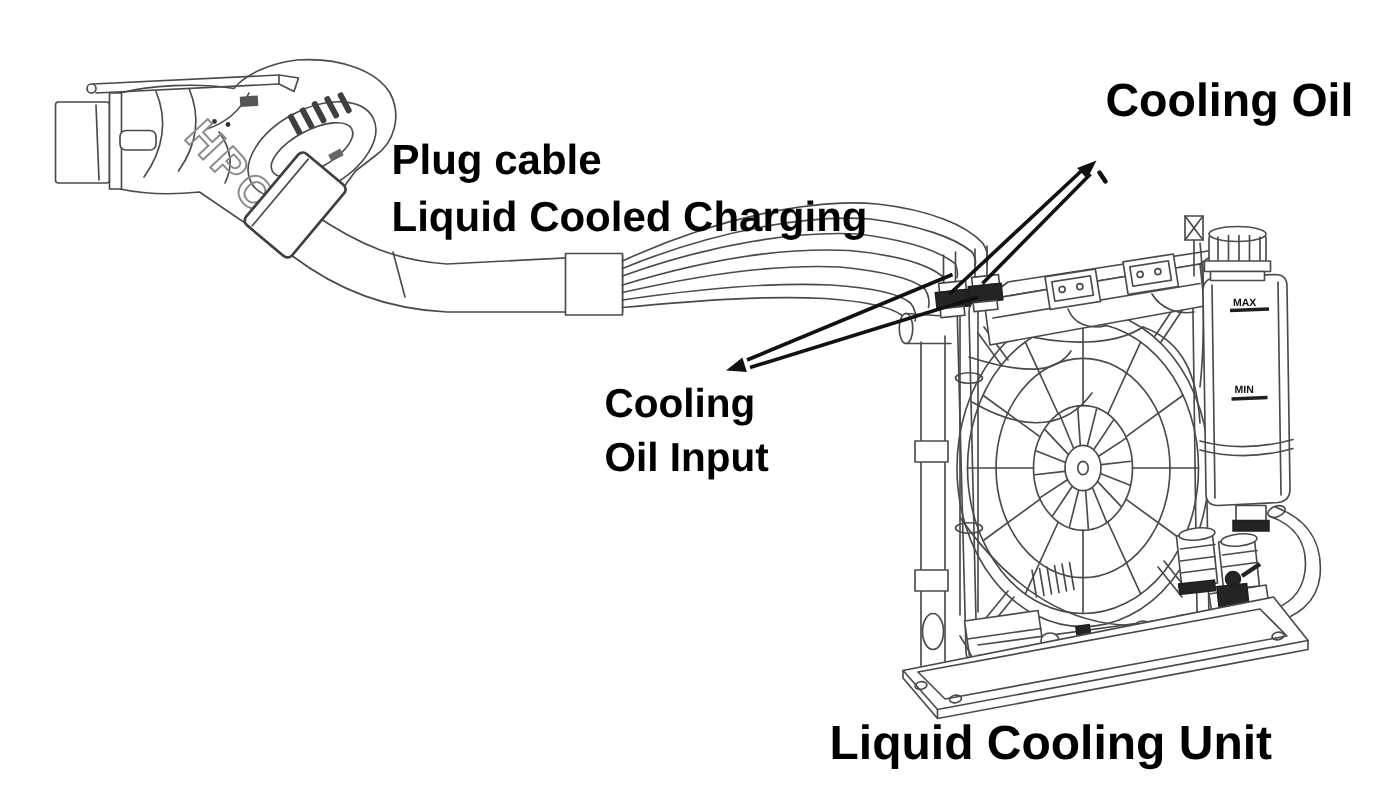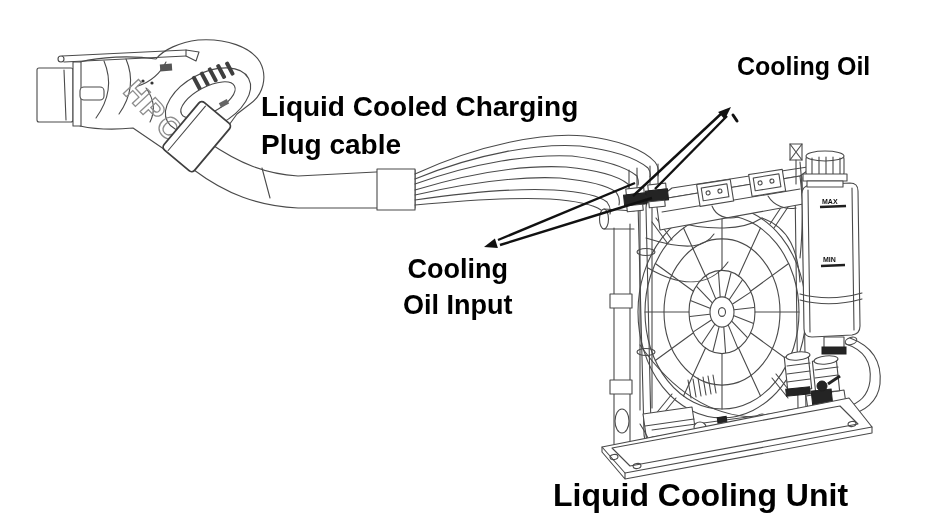--- a/index.html
+++ b/index.html
@@ -2,22 +2,22 @@
 <html><head>
 <meta charset="utf-8">
 <style>
   html,body{margin:0;padding:0;background:#ffffff;}
   #canvas{position:relative;width:930px;height:528px;background:#ffffff;overflow:hidden;
           font-family:"Liberation Sans", sans-serif;}
   #art{position:absolute;left:0;top:0;}
   .lbl{position:absolute;font-weight:bold;color:#000;white-space:nowrap;}
   .lbl span{display:block;}
   #lbl-cable{left:261px;top:88px;font-size:28px;line-height:38px;}
-  #lbl-output{left:737px;top:50px;font-size:25px;line-height:33px;}
-  #lbl-input{left:403px;top:251px;font-size:27px;line-height:36px;text-align:center;}
+  #lbl-output{left:737px;top:50px;font-size:31px;line-height:33px;}
+  #lbl-input{left:403px;top:251px;font-size:27px;line-height:36px;}
   #lbl-unit{left:553px;top:478px;font-size:32px;line-height:34px;}
   
   .d{stroke:#4a4a4a;fill:none;stroke-width:1.1;stroke-linecap:round;stroke-linejoin:round;}
   .w{stroke:#4a4a4a;fill:#ffffff;stroke-width:1.1;stroke-linejoin:round;}
   .dk{stroke:#1f1f1f;fill:#242424;stroke-width:1;}
   .ar{stroke:#111;fill:none;stroke-width:2.4;stroke-linecap:butt;}
   .tiny{font-weight:bold;fill:#111;font-family:"Liberation Sans",sans-serif;}
 </style>
 </head>
 <body>
@@ -272,22 +272,22 @@
     <path d="M733,115 L737,121" stroke="#111" stroke-width="3" stroke-linecap="round"></path>
   </g>
   <g>
     <path class="ar" d="M635,183 L498,240"></path>
     <path class="ar" d="M652,198 L500,245"></path>
     <polygon points="484,247 497.9,248 494.9,238.4" fill="#111"></polygon>
   </g>
 </svg>
 
 <div class="lbl" id="lbl-cable">
+  <span>Plug cable</span>
   <span>Liquid Cooled Charging</span>
-  <span>Plug cable</span>
 </div>
 <div class="lbl" id="lbl-output">
   <span>Cooling Oil</span>
 </div>
 <div class="lbl" id="lbl-input">
   <span>Cooling</span>
   <span>Oil Input</span>
 </div>
 <div class="lbl" id="lbl-unit">
   <span>Liquid Cooling Unit</span>

